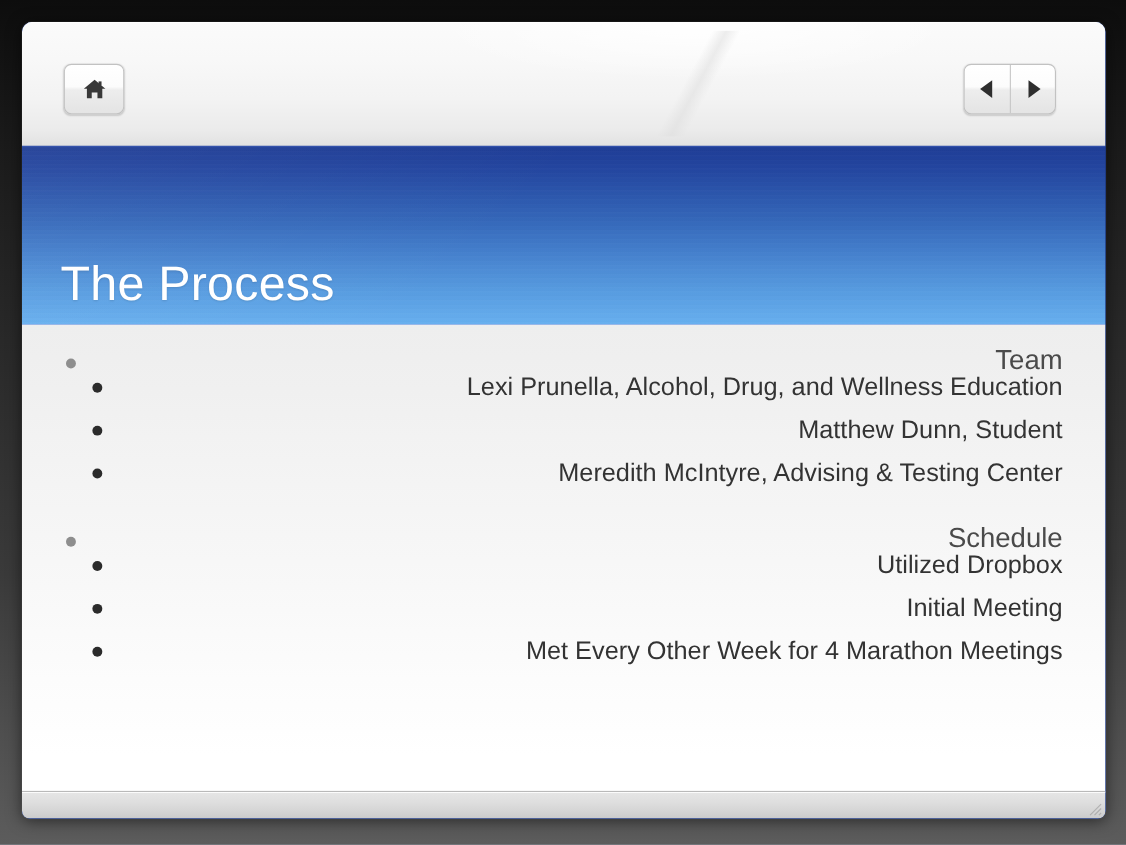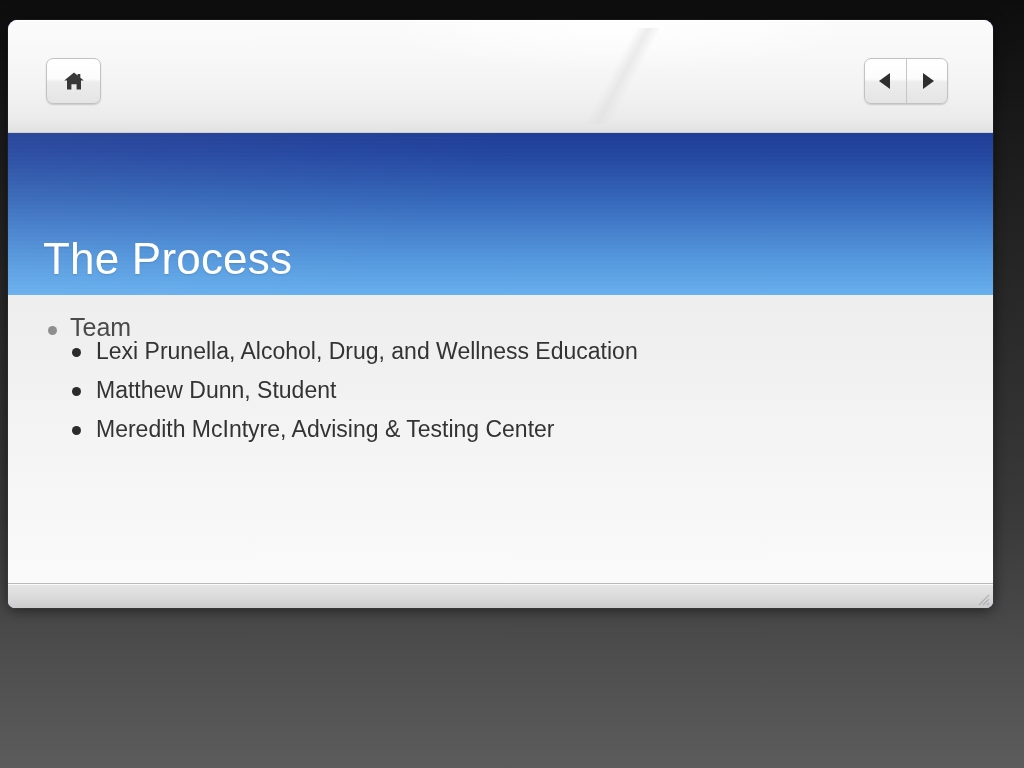--- a/index.html
+++ b/index.html
@@ -18,24 +18,24 @@
                 #2a2a2a 42%,
                 #3a3a3a 68%,
                 #4e4e4e 86%,
                 #5c5c5c 100%);
     position: relative;
   }
 
   
   #window {
     position: absolute;
-    left: 8px;
+    left: 20px;
     top: 20px;
     width: 985px;
-    height: 588px;
+    height: 724px;
     border-radius: 9px 9px 7px 7px;
     background: #1d4ed8;
     overflow: hidden;
     box-shadow: 0 2px 14px rgba(0,0,0,0.55),
                 0 0 0 1px rgba(255,255,255,0.06);
   }
 
   
   #toolbar {
     position: relative;
@@ -157,23 +157,24 @@
     position: relative;
     height: 425px;
     background: linear-gradient(180deg,
       #eeeeee 0%,
       #f0f0f0 14%,
       #f4f4f4 34%,
       #f8f8f8 56%,
       #fcfcfc 76%,
       #ffffff 92%,
       #ffffff 100%);
-    padding: 20px 28px 0 35px;
+    padding: 20px 39px 0 35px;
     box-sizing: border-box;
     color: #3a3a3a;
+    text-align: right;
   }
 
   ul.outline, ul.outline ul {
     list-style: none;
     margin: 0;
     padding: 0;
   }
   .l1 {
     position: relative;
     padding-left: 27px;
@@ -286,20 +287,28 @@
         <span class="l1-label">Team</span>
         <ul class="sub">
           <li class="l2">Lexi Prunella, Alcohol, Drug, and Wellness Education</li>
           <li class="l2">Matthew Dunn, Student</li>
           <li class="l2">Meredith McIntyre, Advising &amp; Testing Center</li>
         </ul>
       </li>
 
       <li class="group-gap"></li>
 
+      <li class="l1">
+        <span class="l1-label">Schedule</span>
+        <ul class="sub">
+          <li class="l2">Utilized Dropbox</li>
+          <li class="l2">Initial Meeting</li>
+          <li class="l2">Met Every Other Week for 4 Marathon Meetings</li>
+        </ul>
+      </li>
 
     </ul>
   </div>
 
   <div id="status-bar">
     <span id="resize-grip">
       <svg width="16" height="16" viewBox="0 0 16 16" aria-hidden="true">
         <g stroke="#8c8c8c" stroke-width="1.1">
           <line x1="15" y1="5" x2="5" y2="15"></line>
           <line x1="15" y1="9" x2="9" y2="15"></line>

